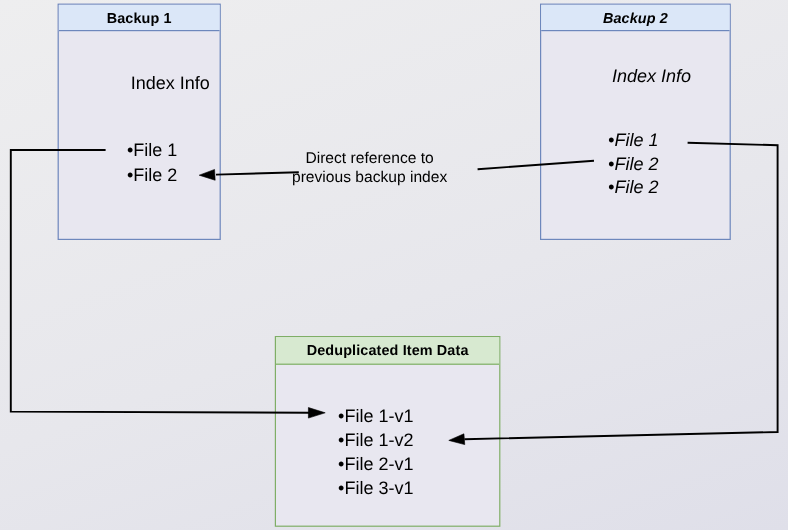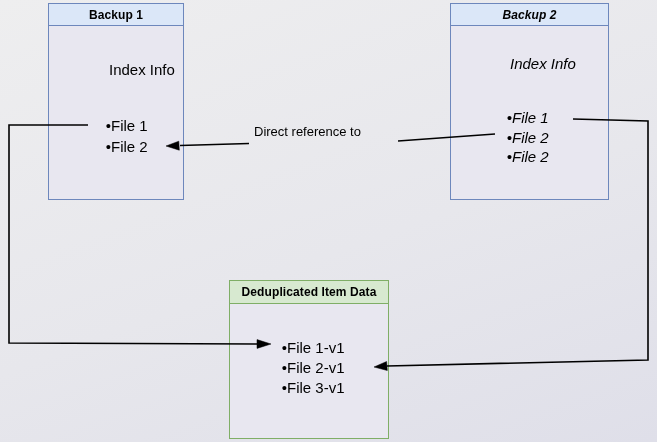--- a/index.html
+++ b/index.html
@@ -30,21 +30,21 @@
     font-weight: bold;
     background: #dbe7f8;
     border-bottom: 1.5px solid #6d87bc;
     letter-spacing: 0.1px;
   }
   .node.green { border-color: #7fae66; }
   .node.green .header { background: #d7e9d0; border-bottom-color: #7fae66; height: 23px; }
 
   #backup1 { left: 48px;  top: 3px;   width: 136px; height: 197px; }
   #backup2 { left: 450px; top: 3px;   width: 159px; height: 197px; font-style: italic; }
-  #dedup   { left: 229px; top: 280px; width: 160px; height: 159px; }
+  #dedup   { left: 229px; top: 280px; width: 188px; height: 159px; }
 
   .body-label {
     position: absolute;
     font-size: 15px;
     white-space: nowrap;
     margin-left: 34px;
   }
   #backup1 .body-label { left: 26px; top: 57px; }
   #backup2 .body-label { left: 25px; top: 51px; }
 
@@ -63,24 +63,24 @@
   }
   #backup1 .blist { left: 46px; top: 111px; }
   #backup1 .blist li { height: 21px; }
   #backup2 .blist { left: 45px; top: 104px; }
   #backup2 .blist li { height: 19.5px; }
   #dedup .blist { left: 41px; top: 56px; }
   #dedup .blist li { height: 20px; }
 
   .annotation {
     position: absolute;
-    left: 254px;
+    left: 228px;
     top: 124px;
     width: 160px;
-    text-align: left;
+    text-align: center;
     font-size: 13px;
     line-height: 16px;
     white-space: nowrap;
   }
 
   .connectors {
     position: absolute;
     left: 0; top: 0;
     width: 657px;
     height: 442px;
@@ -110,27 +110,29 @@
       <li>File 1</li>
       <li>File 2</li>
       <li>File 2</li>
     </ul>
   </div>
 
   <div class="node green" id="dedup">
     <div class="header">Deduplicated Item Data</div>
     <ul class="blist">
       <li>File 1-v1</li>
+      <li>File 1-v2</li>
       <li>File 2-v1</li>
       <li>File 3-v1</li>
     </ul>
   </div>
 
   <div class="annotation">
     <div>Direct reference to</div>
+    <div>previous backup index</div>
   </div>
 
   <svg class="connectors" viewBox="0 0 657 442">
 
     <path d="M88,125 L9,125 L9,343 L258,344"></path>
     <polygon points="271,344 257,339.6 257,348.4"></polygon>
 
     <path d="M573,119 L648,121 L648,360 L387,366"></path>
     <polygon points="374,367 386.6,361.5 387.3,370.5"></polygon>
 

